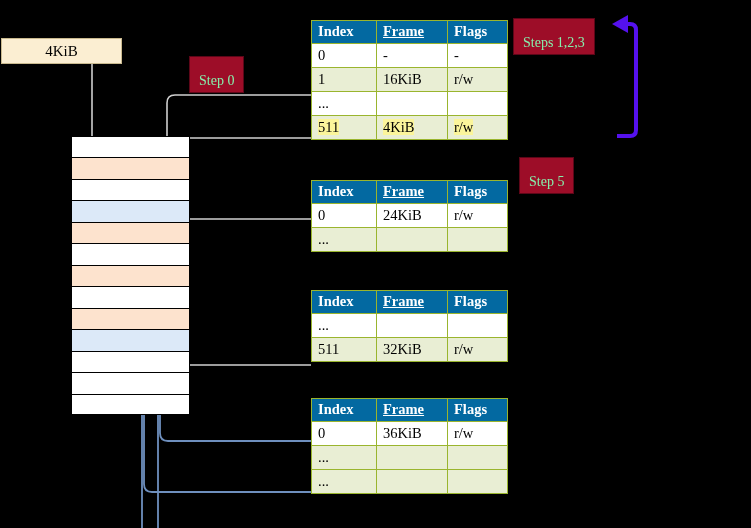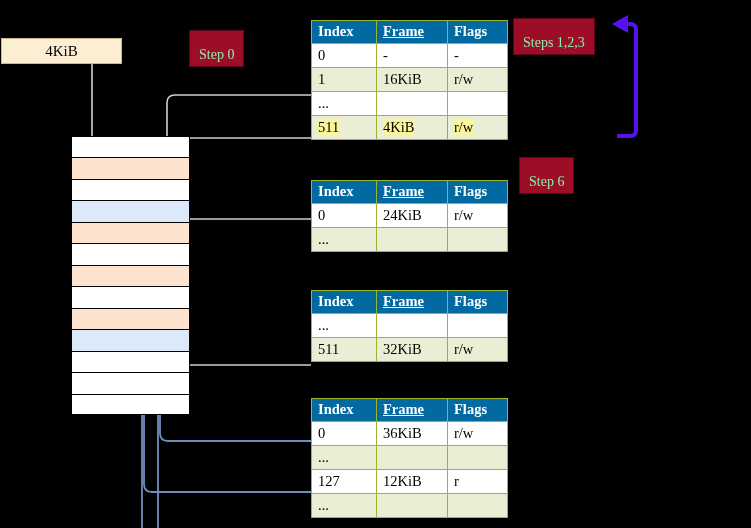--- a/index.html
+++ b/index.html
@@ -35,21 +35,21 @@
 
   
   .badge{
     position:absolute;display:inline-block;
     padding:16px 9px 3px 9px;
     font-size:14px;line-height:1.15;
     color:#86efac;white-space:nowrap;
   }
   .badge.red{background:#9d0d28;border:1px solid #5d0618;}
   .badge.purple{background:#5511ee;border:1px solid #3a0aa8;}
-  #badge-step0{left:189px;top:30px;}
+  #badge-step0{left:189px;top:56px;}
   #badge-steps123{left:513px;top:18px;}
   #badge-steps1234{left:653px;top:18px;}
   #badge-step4{left:519px;top:157px;}
 
   
   .ptable{
     position:absolute;border-collapse:collapse;
     font-size:14.5px;border:1.5px solid #9ab52e;
     background:#fff;
   }
@@ -148,21 +148,21 @@
         <div class="tick" style="top: 0px;"></div>
       </div>
       <div class="memrow blue" style="top: 193.154px; height: 21.4615px;"></div>
       <div class="memrow" style="top: 214.615px; height: 21.4615px;"></div>
       <div class="memrow" style="top: 236.077px; height: 21.4615px;"></div>
       <div class="memrow last" style="top: 257.538px; height: 21.4615px;"></div>
     </div>
 
   <div class="badge red" id="badge-step0">Step 0</div>
   <div class="badge red" id="badge-steps123">Steps 1,2,3</div>
-  <div class="badge red" id="badge-step4">Step 6</div>
+  <div class="badge red" id="badge-step4">Step 5</div>
 
   <table class="ptable" id="table-1">
       <thead>
         <tr>
           <th class="c-index">Index</th>
           <th class="c-frame">Frame</th>
           <th class="c-flags">Flags</th>
         </tr>
       </thead>
       <tbody>
@@ -242,25 +242,20 @@
         <tr>
           <td class="c-index">0</td>
           <td class="c-frame">36KiB</td>
           <td class="c-flags">r/w</td>
         </tr>
         <tr class="alt">
           <td class="c-index">...</td>
           <td class="c-frame"></td>
           <td class="c-flags"></td>
         </tr>
-        <tr>
-          <td class="c-index">127</td>
-          <td class="c-frame">12KiB</td>
-          <td class="c-flags">r</td>
-        </tr>
         <tr class="alt">
           <td class="c-index">...</td>
           <td class="c-frame"></td>
           <td class="c-flags"></td>
         </tr>
       </tbody>
     </table>
 
 </div>
 

